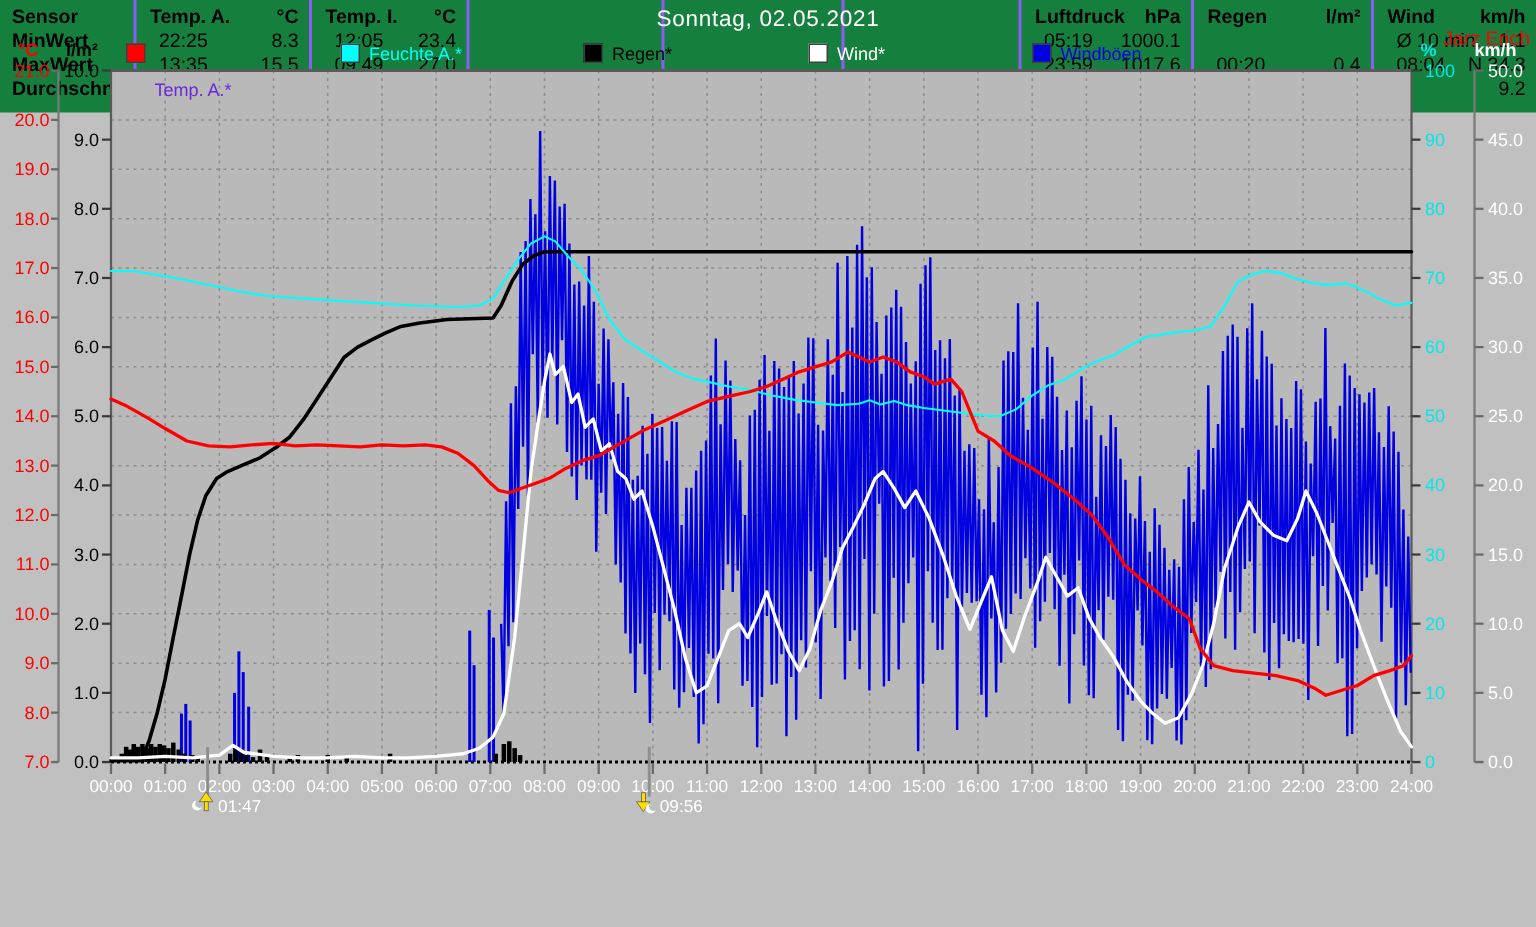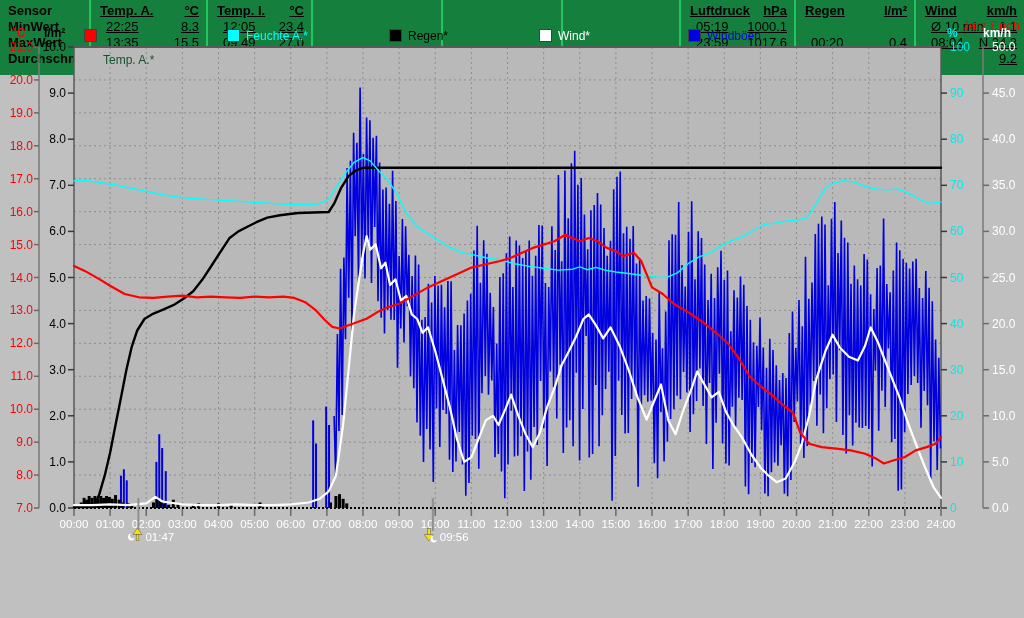--- a/index.html
+++ b/index.html
@@ -7,21 +7,21 @@
           font-family:"Liberation Sans",sans-serif;overflow:hidden;}
   .abs{position:absolute;}
   #chart-svg{position:absolute;left:0;top:0;}
   .title{left:0;right:0;top:4px;text-align:center;color:#ffffff;font-size:15px;letter-spacing:0.5px;}
   .author{right:4px;top:4px;color:#ff0000;font-size:13px;margin-top:14px;}
   .unit{font-size:12px;font-weight:bold;}
   .legend-item{top:29px;display:flex;align-items:center;font-size:12px;height:13px;}
   .legend-swatch{width:11px;height:11px;margin-right:6px;border:1px solid #404040;display:inline-block;}
   #table{left:0;top:543px;width:1024px;height:75px;background:#15803d;display:flex;font-size:13px;color:#000;}
   .tgroup{box-sizing:border-box;padding-top:3px;}
-  .tgroup.sep{border-left:2px solid #22c55e;text-decoration:underline;}
+  .tgroup.sep{border-left:2px solid #8b5cf6;}
   .trow{display:flex;justify-content:space-between;height:16px;line-height:16px;padding:0 7px;}
   .trow .l{padding-left:8px;white-space:pre;}
   .trow .r{text-align:right;white-space:pre;}
   .thead{font-weight:bold;}
   .thead .l{padding-left:2px;}
   .sensorcol .trow{font-weight:bold;padding-left:8px;}
 </style>
 </head>
 <body>
 
@@ -274,31 +274,32 @@
       <rect x="136.210875" y="534.5" width="2.6" height="6" fill="#ffdf00" stroke="#555" stroke-width="0.5"></rect>
       <text x="145.41087499999998" y="541" fill="#ffffff" font-size="11.5" font-family="&quot;Liberation Sans&quot;,sans-serif">01:47</text>
       <line x1="432.829625" y1="498" x2="432.829625" y2="531" stroke="#8f8f8f" stroke-width="2"></line>
       <polygon points="428.829625,541 433.329625,534.5 424.329625,534.5" fill="#ffdf00" stroke="#555" stroke-width="0.5"></polygon>
       <rect x="427.62962500000003" y="528.5" width="2.6" height="6" fill="#ffdf00" stroke="#555" stroke-width="0.5"></rect>
       <circle cx="433.829625" cy="539" r="3.4" fill="#ffffff"></circle>
       <circle cx="435.529625" cy="537.6" r="3" fill="#c0c0c0"></circle>
       <text x="439.829625" y="541" fill="#ffffff" font-size="11.5" font-family="&quot;Liberation Sans&quot;,sans-serif">09:56</text>
     </svg>
 
+  <div class="abs title">Sonntag, 02.05.2021</div>
   <div class="abs author">Jarz Erich</div>
 
   <div class="abs unit" style="left:12px;top:26px;color:#ff0000;">°C</div>
   <div class="abs unit" style="left:44px;top:26px;color:#000000;">l/m²</div>
   <div class="abs unit" style="left:947px;top:26px;color:#00e8e8;">%</div>
   <div class="abs unit" style="left:983px;top:26px;color:#ffffff;">km/h</div>
 
   <div id="legend">
       <div class="abs legend-item" style="left: 84px;">
         <span class="legend-swatch" style="background: rgb(255, 0, 0);"></span>
-        <span style="color: #14532d; margin-top: 48px;">Temp. A.*</span>
+        <span style="color: #6d28d9; margin-top: 48px;">Temp. A.*</span>
       </div>
       <div class="abs legend-item" style="left: 227px;">
         <span class="legend-swatch" style="background: rgb(0, 255, 255);"></span>
         <span style="color: rgb(0, 255, 255);">Feuchte A.*</span>
       </div>
       <div class="abs legend-item" style="left: 389px;">
         <span class="legend-swatch" style="background: rgb(0, 0, 0);"></span>
         <span style="color: rgb(0, 0, 0);">Regen*</span>
       </div>
       <div class="abs legend-item" style="left: 539px;">

